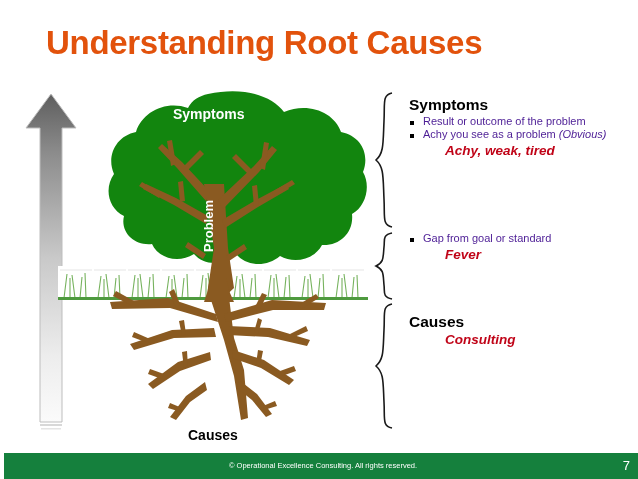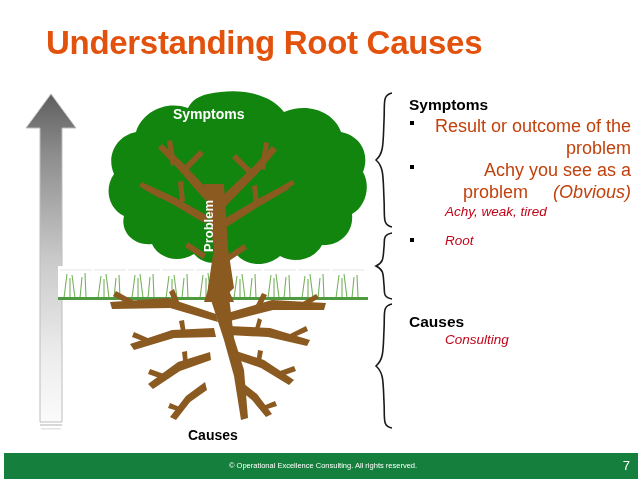--- a/index.html
+++ b/index.html
@@ -103,40 +103,39 @@
   .block h3 {
     margin: 0 0 1px 0;
     font-size: 15.5px;
     font-weight: bold;
     color: #000000;
     line-height: 1.15;
   }
   .bullet {
     position: relative;
     padding-left: 14px;
-    font-size: 18px;
-    color: #c2410c;
+    font-size: 11px;
+    color: #4c1d95;
     line-height: 1.23;
     margin-bottom: 0px;
-    text-align: right;
   }
   .bullet .sq {
     position: absolute;
     left: 1px;
     top: 6px;
     width: 4px;
     height: 4px;
     background: #000000;
   }
-  .bullet .ital { font-style: italic; margin-left: 20px; }
+  .bullet .ital { font-style: italic; }
   .emph {
     margin-top: 1px;
     padding-left: 36px;
     font-size: 13.5px;
-    font-weight: normal;
+    font-weight: bold;
     font-style: italic;
     color: #C00418;
     line-height: 1.25;
   }
 
   
   #footer-bar {
     position: absolute;
     left: 4px;
     bottom: 0;
@@ -307,22 +306,23 @@
     <div class="bullet">
       <span class="sq"></span>
       <span>Achy you see as a problem </span><span class="ital">(Obvious)</span>
     </div>
     <div class="emph">Achy, weak, tired</div>
   </div>
 
   <div class="block" id="block-problem">
     <div class="bullet">
       <span class="sq"></span>
+      <span>Gap from goal or standard</span>
     </div>
-    <div class="emph">Root</div>
+    <div class="emph">Fever</div>
   </div>
 
   <div class="block" id="block-causes">
     <h3>Causes</h3>
     <div class="emph">Consulting</div>
   </div>
 
   <div id="footer-bar">
     <div id="footer-copyright">© Operational Excellence Consulting.  All rights reserved.</div>
     <div id="footer-page">7</div>

